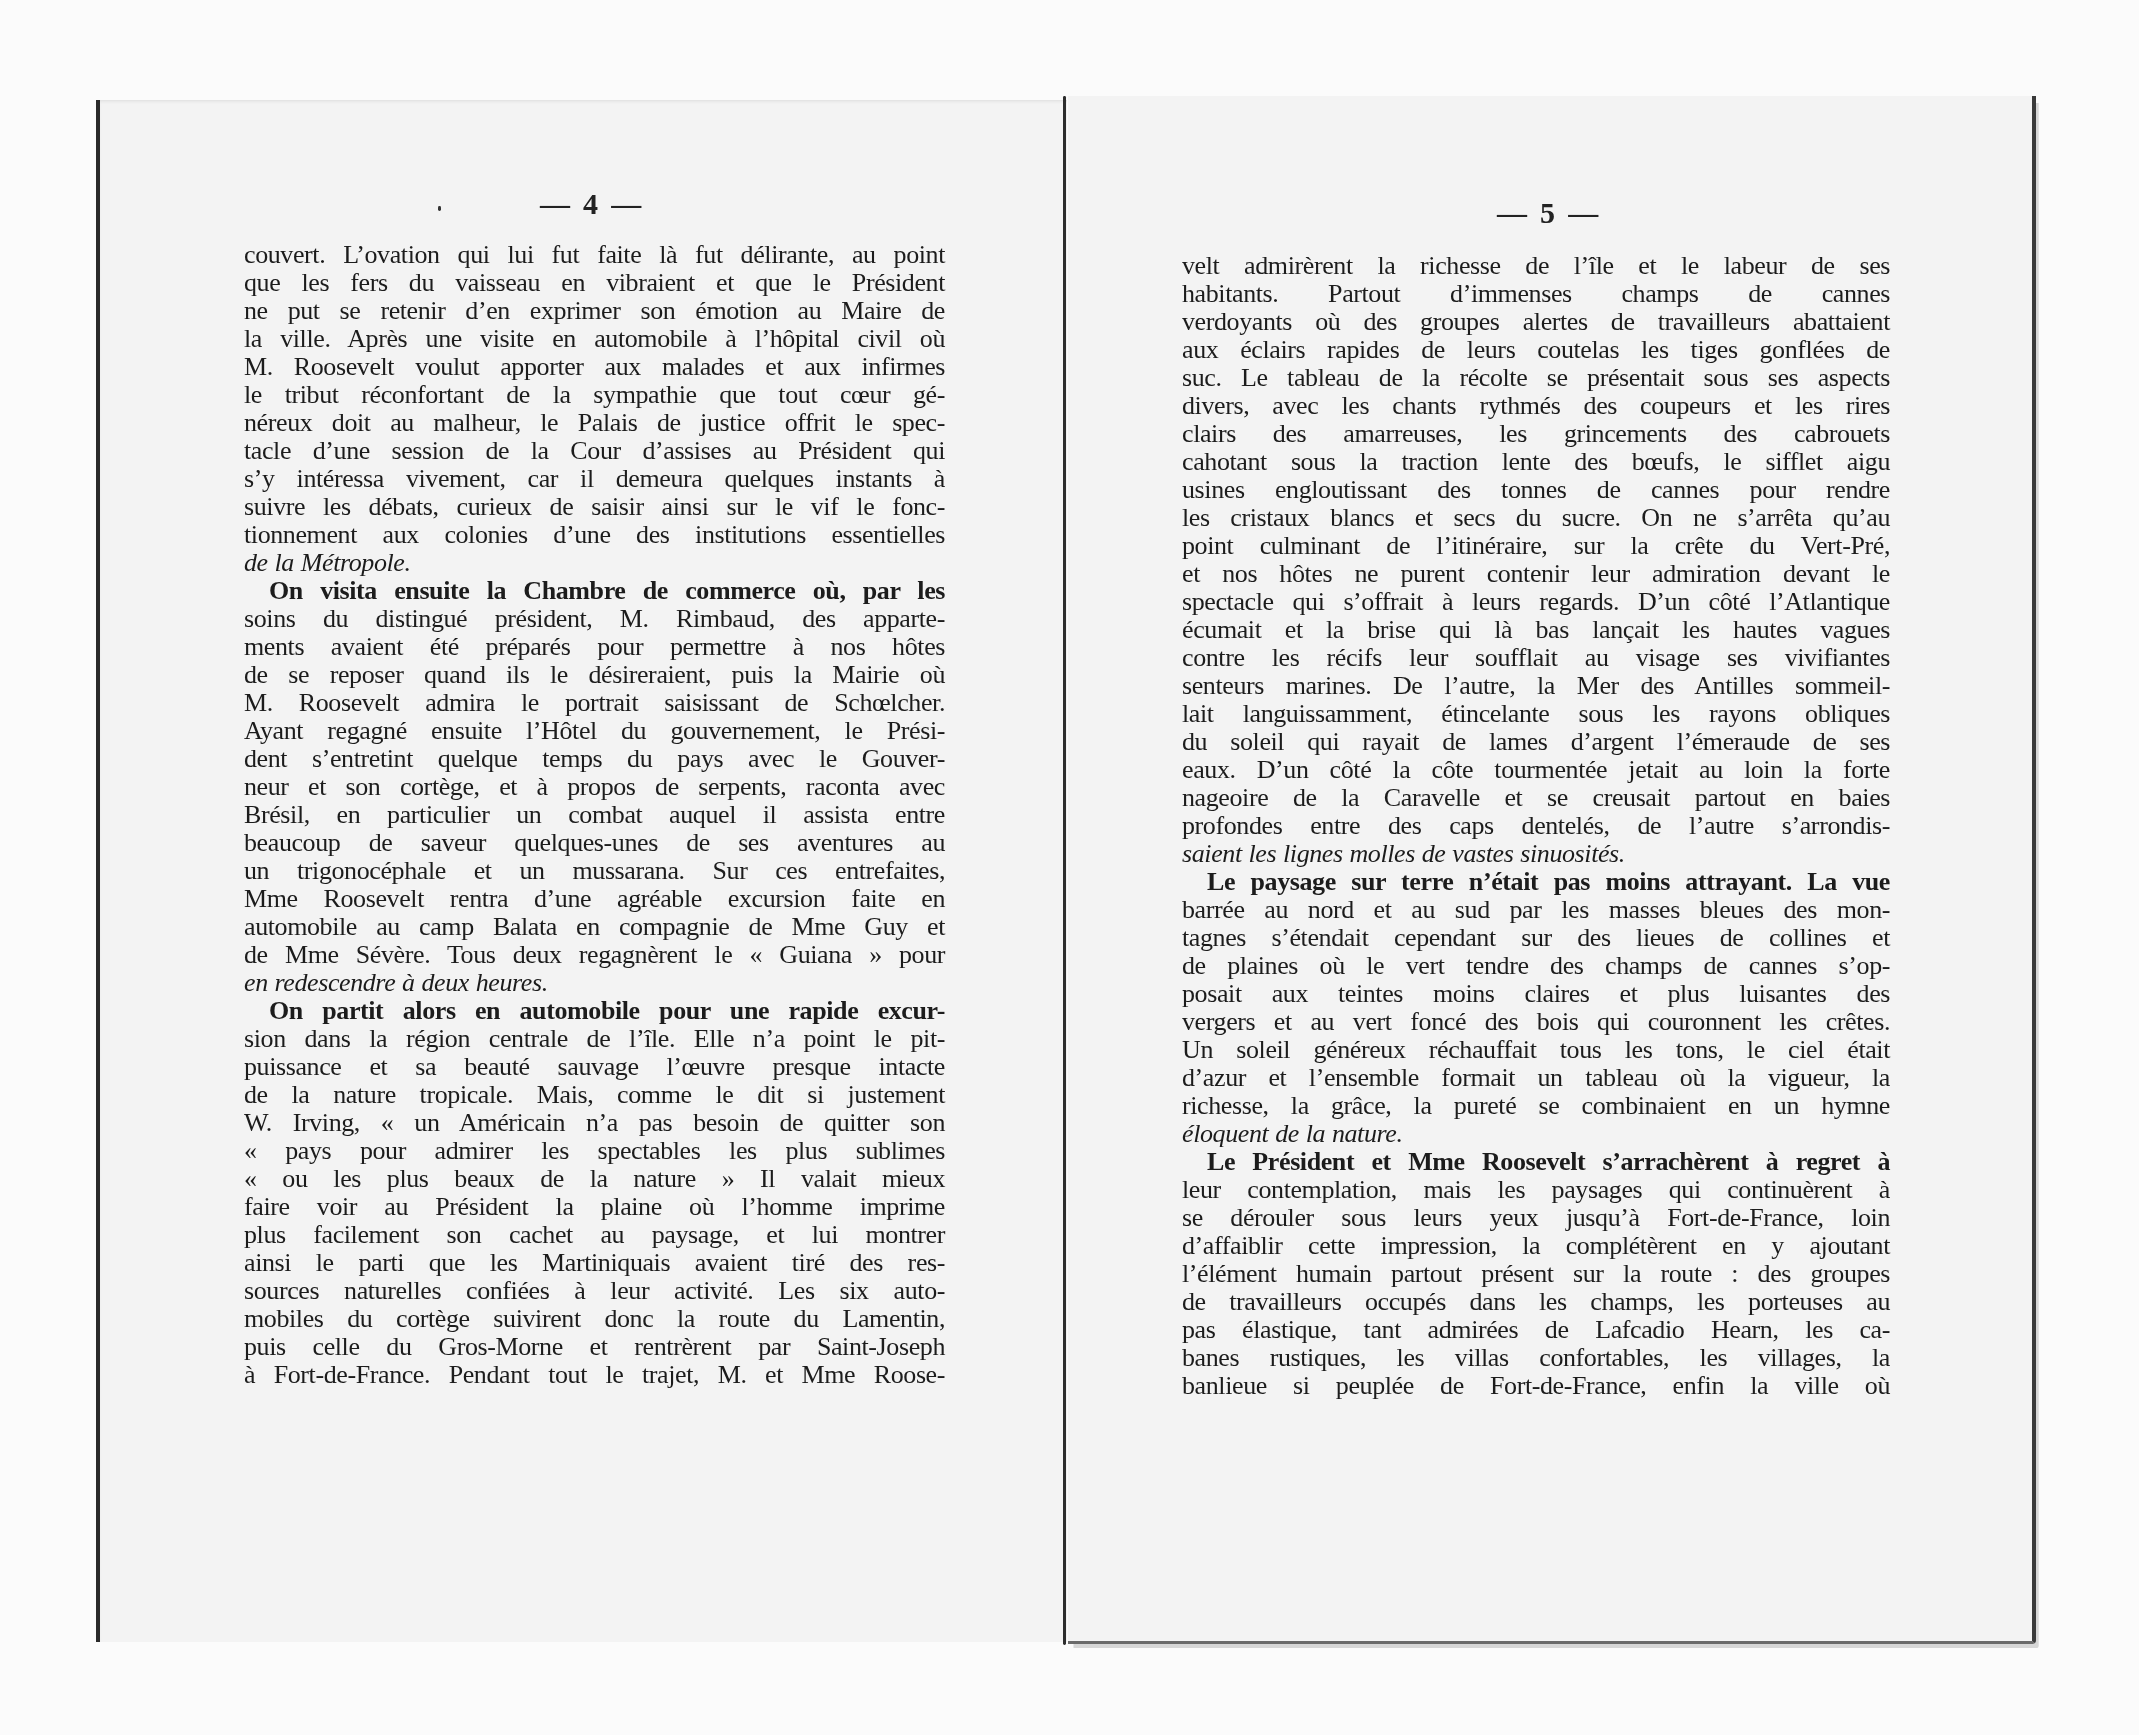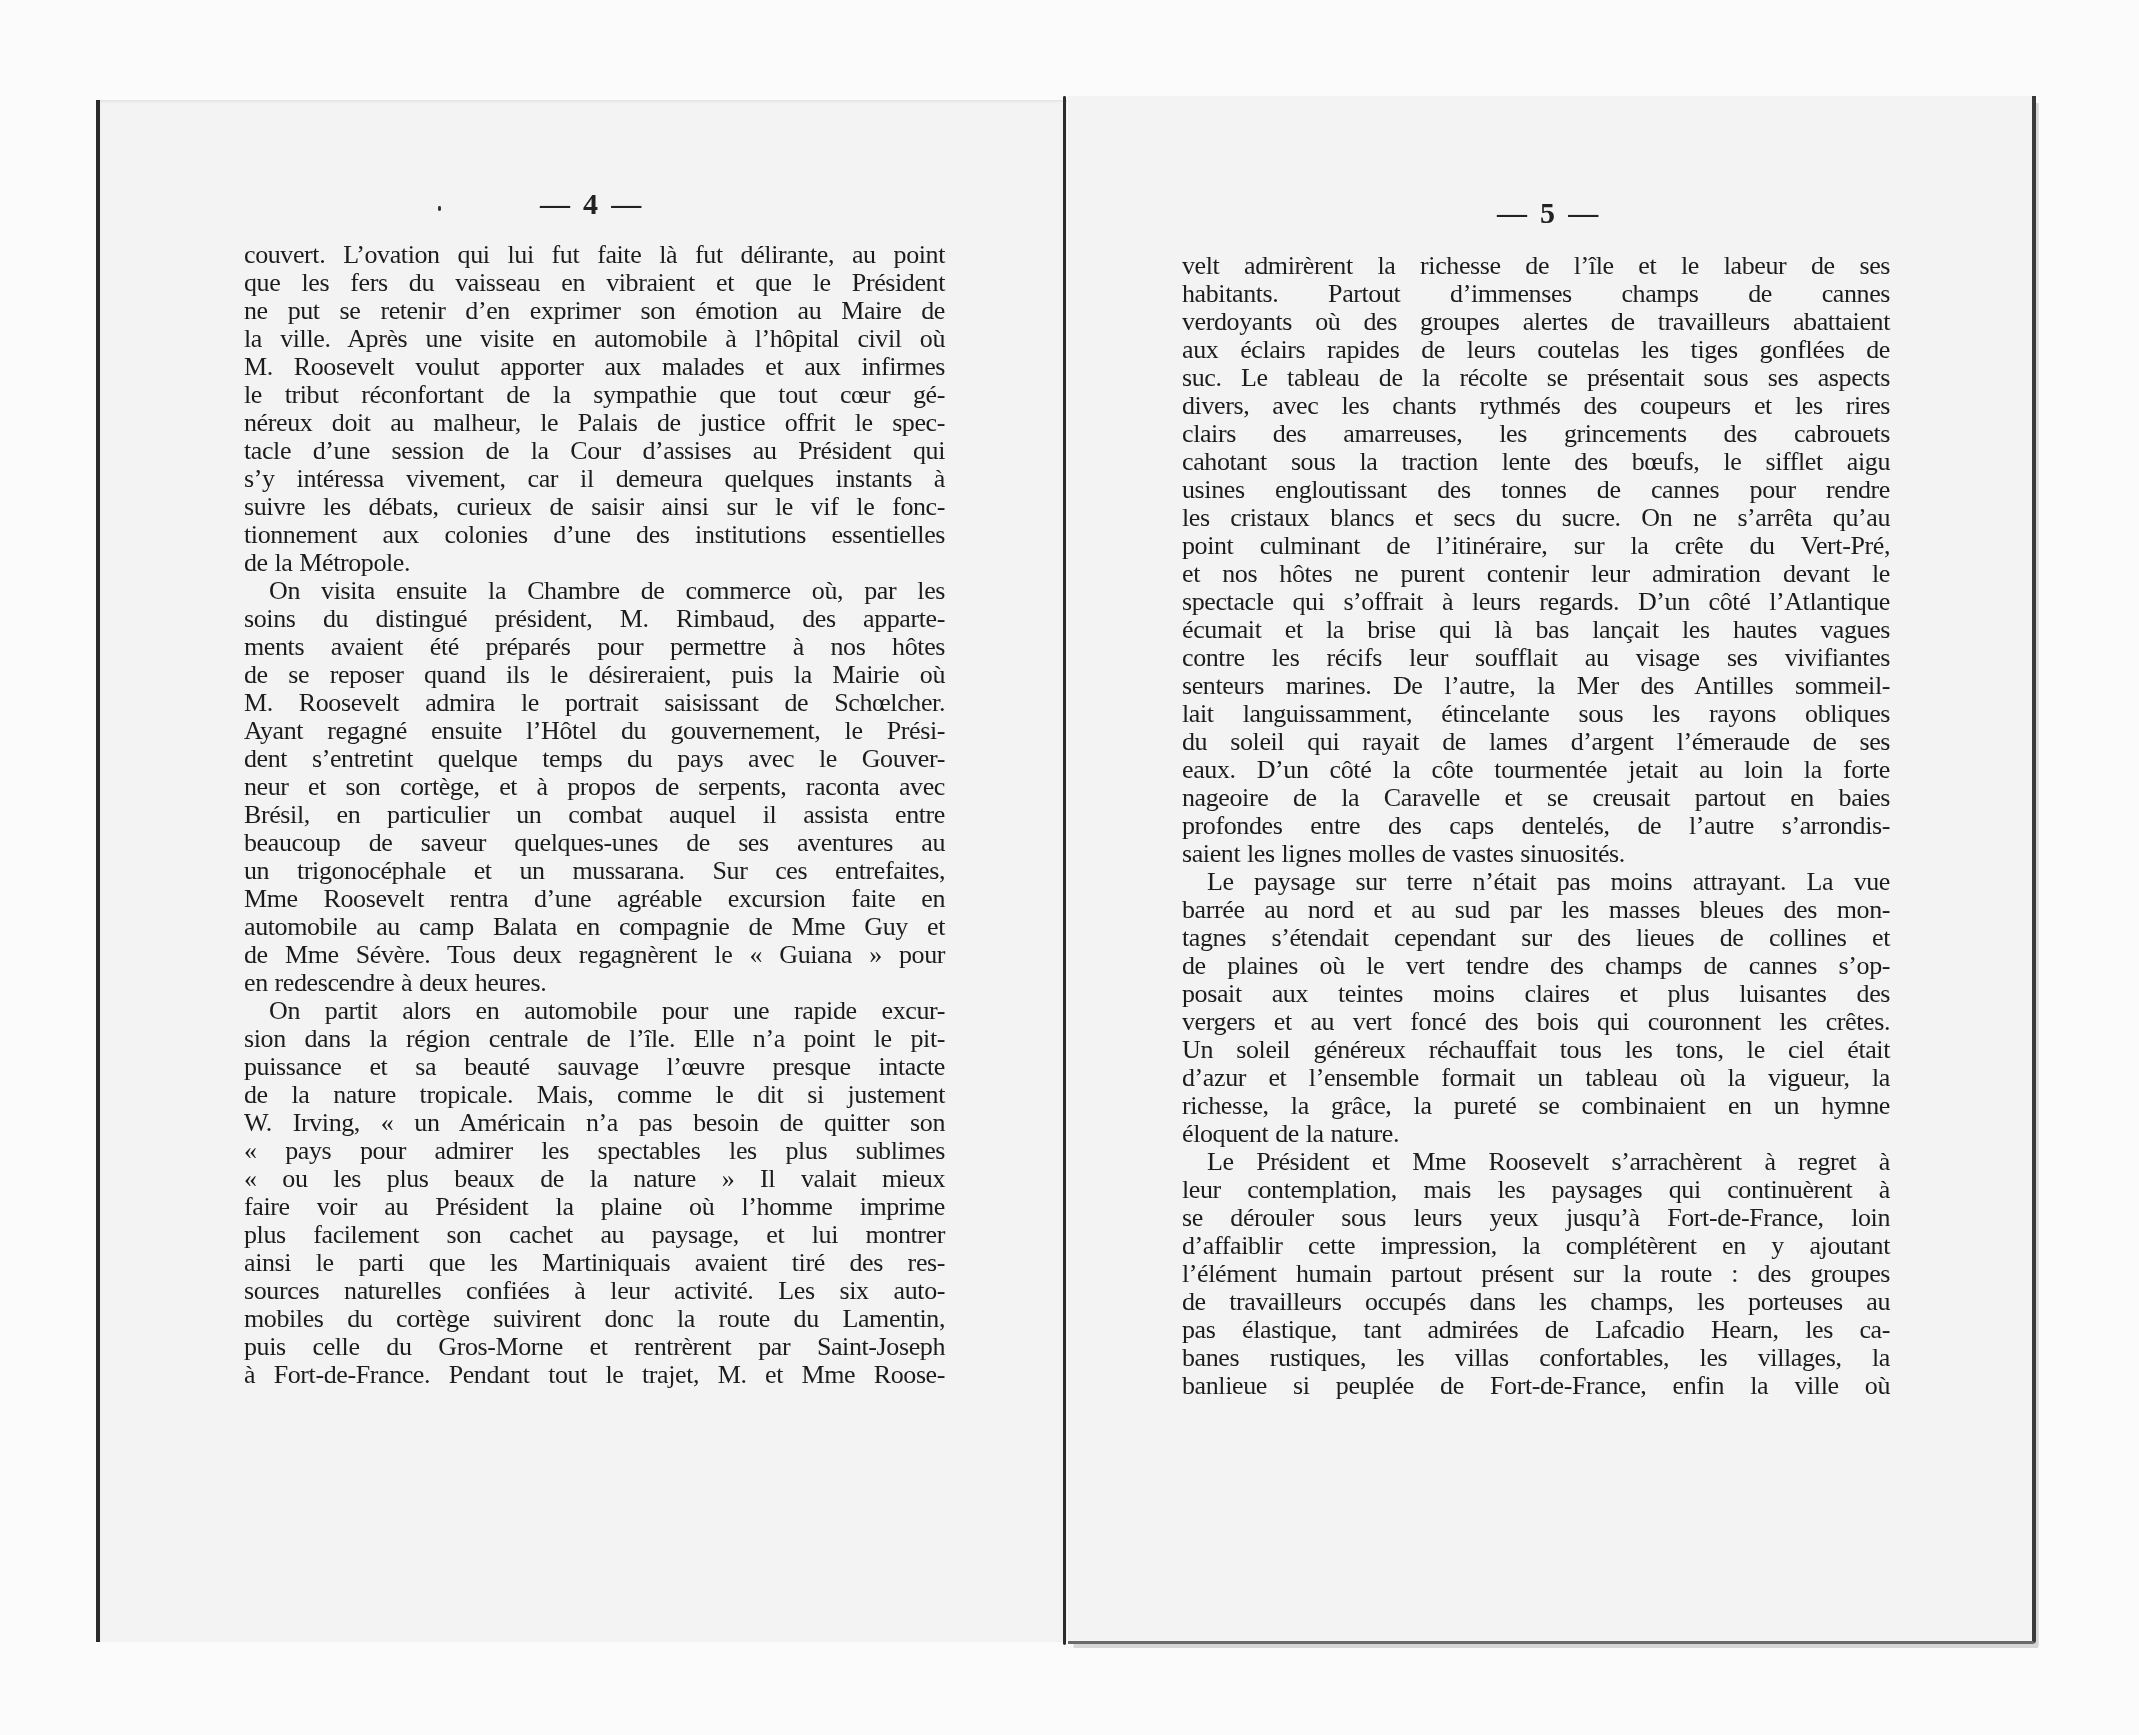--- a/index.html
+++ b/index.html
@@ -43,22 +43,22 @@
     position: absolute;
     font-size: 26px;
     line-height: 28px;
     text-align: justify;
     letter-spacing: -0.4px;
     word-spacing: 0.7px;
   }
   #col-left { left: 244px; top: 241px; width: 701px; }
   #col-right { left: 1182px; top: 252px; width: 708px; }
   .line { display: block; white-space: nowrap; text-align-last: justify; text-align: justify; overflow: visible; height: 28px; }
-  .line.last { text-align-last: left; }
-  .line.indent { padding-left: 25px; }
+  .line.last { text-align-last: left; font-style: italic; }
+  .line.indent { padding-left: 25px; font-weight: bold; }
 </style>
 </head>
 <body>
 
 <div id="page-left" class="page"></div>
 <div id="page-right" class="page"></div>
 <div id="gutter"></div>
 
 <span class="dot" style="left:438px;top:206px;"></span>
 

